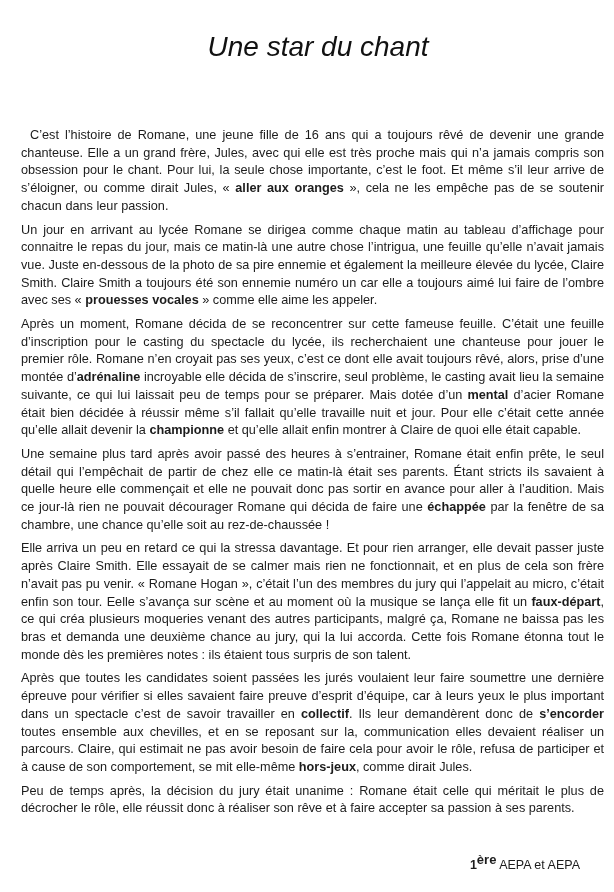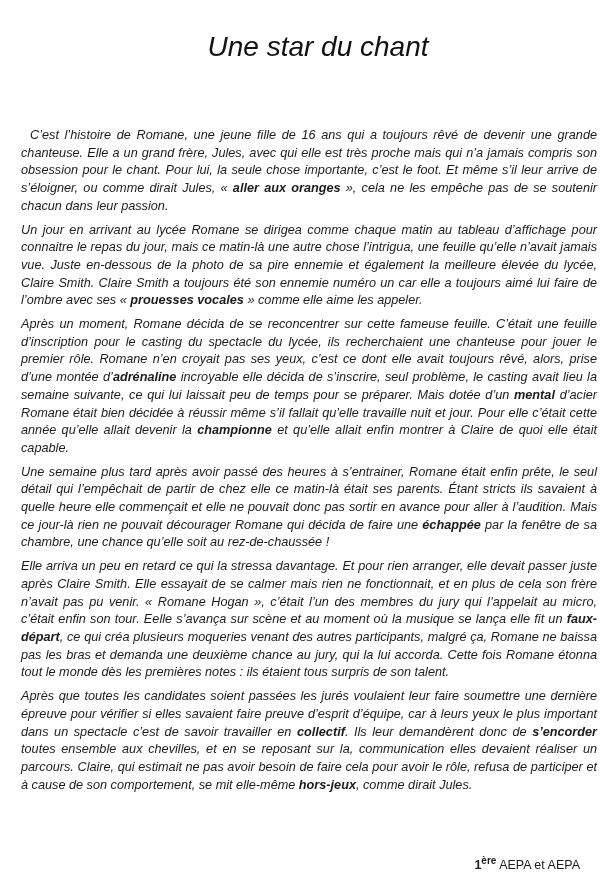--- a/index.html
+++ b/index.html
@@ -21,22 +21,21 @@
     padding-top: 31px;
     font-size: 28px;
     line-height: 32px;
     text-align: center;
     font-style: italic;
     font-weight: 400;
     color: #111111;
     padding-left: 22px;
   }
   .body-text {
-    margin: 64px 17px 0 21px;
-    font-style: italic;
+    margin: 64px 10px 0 21px;
   }
   .para {
     margin: 0 0 6px 0;
     font-size: 12.7px;
     line-height: 17.7px;
     text-align: justify;
     color: #1c1c1c;
   }
   .para.indent {
     text-indent: 9px;
@@ -47,21 +46,21 @@
   .page-footer {
     position: absolute;
     top: 857px;
     right: 34px;
     font-size: 12.5px;
     line-height: 16px;
     color: #1c1c1c;
     white-space: pre;
   }
   .page-footer sup {
-    font-size: 10px;
+    font-size: 13px;
     vertical-align: super;
     line-height: 0;
   }
 </style>
 </head>
 <body>
 
 <div class="page">
 
   <h1 class="doc-title">Une star du chant</h1>
@@ -73,18 +72,19 @@
     <p class="para"><span>Un jour en arrivant au lycée Romane se dirigea comme chaque matin au tableau d’affichage pour connaitre le repas du jour, mais ce matin-là une autre chose l’intrigua, une feuille qu’elle n’avait jamais vue. Juste en-dessous de la photo de sa pire ennemie et également la meilleure élevée du lycée, Claire Smith. Claire Smith a toujours été son ennemie numéro un car elle a toujours aimé lui faire de l’ombre avec ses « </span><span class="bold">prouesses vocales</span><span> » comme elle aime les appeler.</span></p>
 
     <p class="para"><span>Après un moment, Romane décida de se reconcentrer sur cette fameuse feuille. C’était une feuille d’inscription pour le casting du spectacle du lycée, ils recherchaient une chanteuse pour jouer le premier rôle. Romane n’en croyait pas ses yeux, c’est ce dont elle avait toujours rêvé, alors, prise d’une montée d’</span><span class="bold">adrénaline</span><span> incroyable elle décida de s’inscrire, seul problème, le casting avait lieu la semaine suivante, ce qui lui laissait peu de temps pour se préparer. Mais dotée d’un </span><span class="bold">mental</span><span> d’acier Romane était bien décidée à réussir même s’il fallait qu’elle travaille nuit et jour. Pour elle c’était cette année qu’elle allait devenir la </span><span class="bold">championne</span><span> et qu’elle allait enfin montrer à Claire de quoi elle était capable.</span></p>
 
     <p class="para"><span>Une semaine plus tard après avoir passé des heures à s’entrainer, Romane était enfin prête, le seul détail qui l’empêchait de partir de chez elle ce matin-là était ses parents. Étant stricts ils savaient à quelle heure elle commençait et elle ne pouvait donc pas sortir en avance pour aller à l’audition. Mais ce jour-là rien ne pouvait décourager Romane qui décida de faire une </span><span class="bold">échappée</span><span> par la fenêtre de sa chambre, une chance qu’elle soit au rez-de-chaussée !</span></p>
 
     <p class="para"><span>Elle arriva un peu en retard ce qui la stressa davantage. Et pour rien arranger, elle devait passer juste après Claire Smith. Elle essayait de se calmer mais rien ne fonctionnait, et en plus de cela son frère n’avait pas pu venir. « Romane Hogan », c’était l’un des membres du jury qui l’appelait au micro, c’était enfin son tour. Eelle s’avança sur scène et au moment où la musique se lança elle fit un </span><span class="bold">faux-départ</span><span>, ce qui créa plusieurs moqueries venant des autres participants, malgré ça, Romane ne baissa pas les bras et demanda une deuxième chance au jury, qui la lui accorda. Cette fois Romane étonna tout le monde dès les premières notes : ils étaient tous surpris de son talent.</span></p>
 
     <p class="para"><span>Après que toutes les candidates soient passées les jurés voulaient leur faire soumettre une dernière épreuve pour vérifier si elles savaient faire preuve d’esprit d’équipe, car à leurs yeux le plus important dans un spectacle c’est de savoir travailler en </span><span class="bold">collectif</span><span>. Ils leur demandèrent donc de </span><span class="bold">s’encorder</span><span> toutes ensemble aux chevilles, et en se reposant sur la, communication elles devaient réaliser un parcours. Claire, qui estimait ne pas avoir besoin de faire cela pour avoir le rôle, refusa de participer et à cause de son comportement, se mit elle-même </span><span class="bold">hors-jeux</span><span>, comme dirait Jules.</span></p>
 
+    <p class="para"><span>Peu de temps après, la décision du jury était unanime : Romane était celle qui méritait le plus de décrocher le rôle, elle réussit donc à réaliser son rêve et à faire accepter sa passion à ses parents.</span></p>
 
   </div>
 
   <div class="page-footer"><span class="bold"><span>1</span><sup>ère</sup></span><span> AEPA et AEPA</span></div>
 
 </div>
 
 </body></html>

